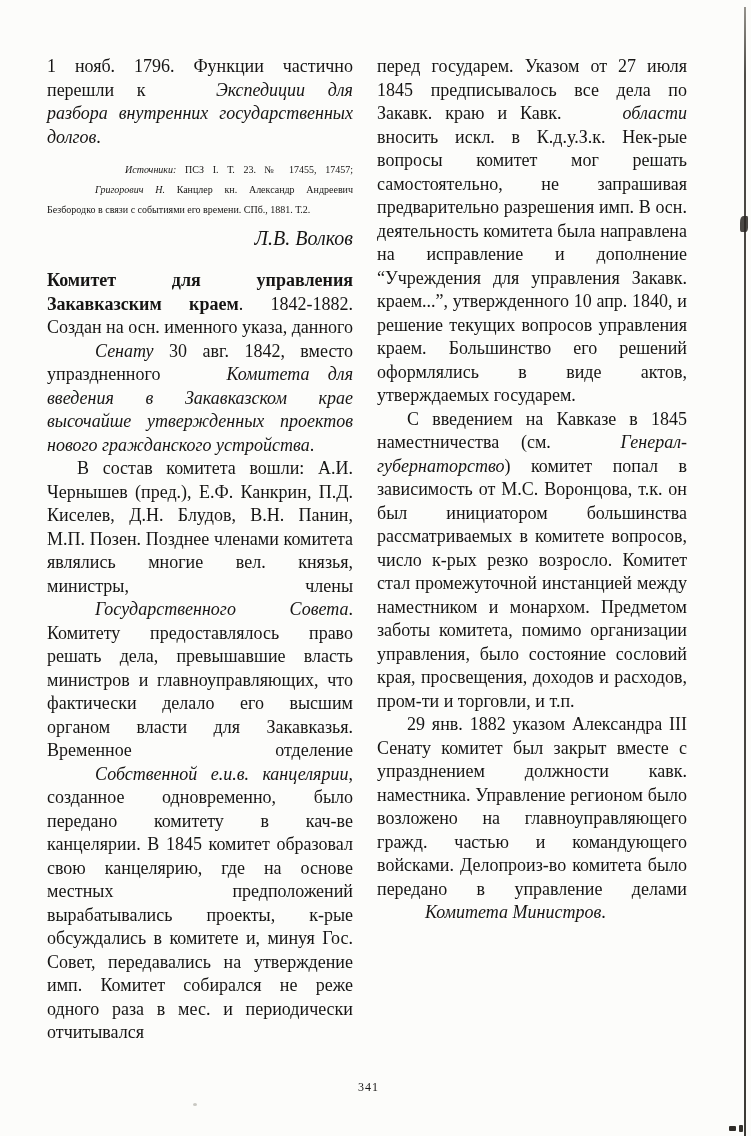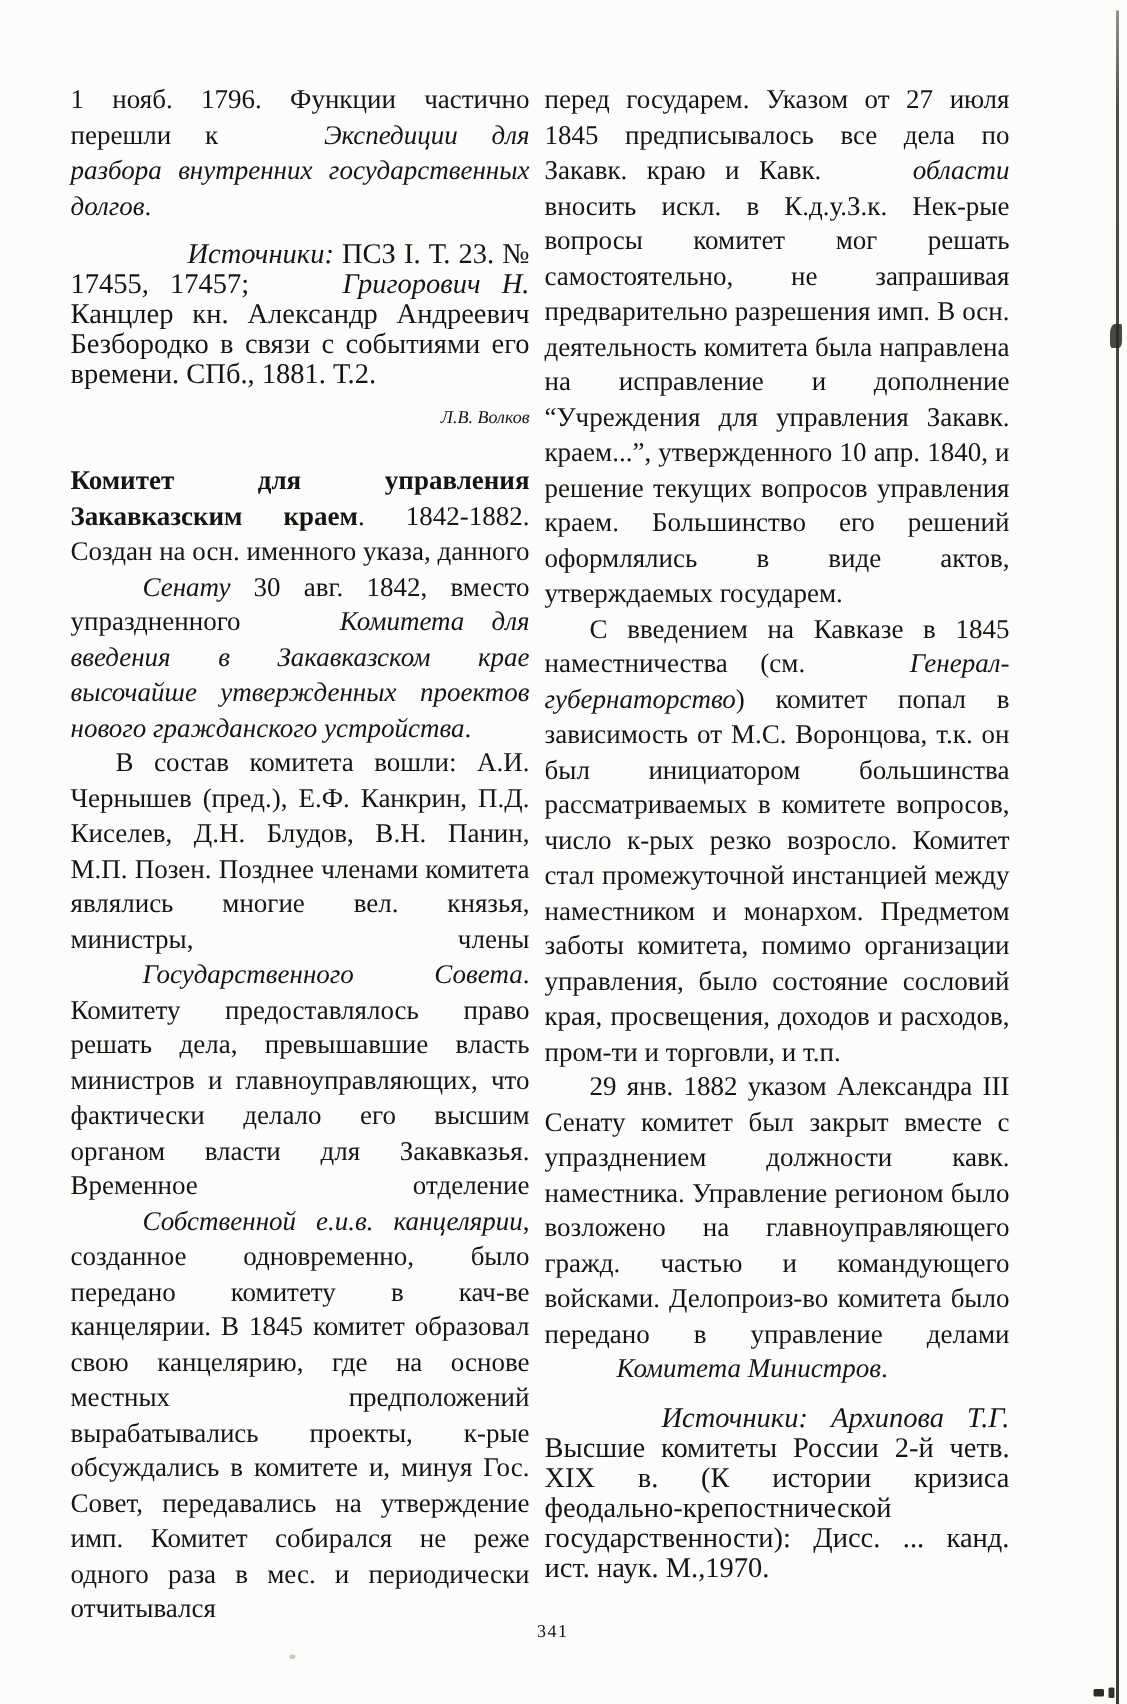--- a/index.html
+++ b/index.html
@@ -9,26 +9,26 @@
     font-family:"Liberation Serif","DejaVu Serif",serif;
     color:#161514;
   }
   .page{position:absolute;inset:0;}
   .col{
     position:absolute;top:55px;
     text-align:justify;
     font-size:18px;line-height:23.5px;
   }
   .col-left{left:47px;width:306px;}
-  .col-right{left:363px;width:310px;}
+  .col-right{left:377px;width:310px;}
   .para{margin:0;}
   .p-entry{margin-top:21px;}
   .p-indent{text-indent:30px;}
-  .p-source{font-size:19px;line-height:20px;margin-top:11px;text-indent:30px;}
-  .p-signature{font-size:12px;line-height:20px;margin-top:8px;text-align:right;}
+  .p-source{font-size:10px;line-height:20px;margin-top:11px;text-indent:30px;}
+  .p-signature{font-size:20px;line-height:20px;margin-top:8px;text-align:right;}
   .r-normal{font-style:normal;font-weight:normal;font-family:Liberation Serif, serif;}
   .r-italic{font-style:italic;margin-left:48px;}
   .r-bold{font-weight:bold;}
   .page-number{
     position:absolute;left:47px;width:643px;top:1080px;
     text-align:center;font-size:12px;letter-spacing:1px;
   }
   
   .edge-line{
     position:absolute;left:744px;top:7px;width:2px;height:1129px;
@@ -51,21 +51,20 @@
       <div class="para p-body"><span class="r-normal">1 нояб. 1796. Функции частично перешли к </span><span class="r-italic">Экспедиции для разбора внутренних государственных долгов</span><span class="r-normal">.</span></div>
       <div class="para p-source"><span class="r-italic">Источники: </span><span class="r-normal">ПСЗ I. Т. 23. № 17455, 17457; </span><span class="r-italic">Григорович Н. </span><span class="r-normal">Канцлер кн. Александр Андреевич Безбородко в связи с событиями его времени. СПб., 1881. Т.2.</span></div>
       <div class="para p-signature"><span class="r-italic">Л.В. Волков</span></div>
       <div class="para p-entry"><span class="r-bold">Комитет для управления Закавказским краем</span><span class="r-normal">. 1842-1882. Создан на осн. именного указа, данного </span><span class="r-italic">Сенату</span><span class="r-normal"> 30 авг. 1842, вместо упраздненного </span><span class="r-italic">Комитета для введения в Закавказском крае высочайше утвержденных проектов нового гражданского устройства</span><span class="r-normal">.</span></div>
       <div class="para p-indent"><span class="r-normal">В состав комитета вошли: А.И. Чернышев (пред.), Е.Ф. Канкрин, П.Д. Киселев, Д.Н. Блудов, В.Н. Панин, М.П. Позен. Позднее членами комитета являлись многие вел. князья, министры, члены </span><span class="r-italic">Государственного Совета</span><span class="r-normal">. Комитету предоставлялось право решать дела, превышавшие власть министров и главноуправляющих, что фактически делало его высшим органом власти для Закавказья. Временное отделение </span><span class="r-italic">Собственной е.и.в. канцелярии</span><span class="r-normal">, созданное одновременно, было передано комитету в кач-ве канцелярии. В 1845 комитет образовал свою канцелярию, где на основе местных предположений вырабатывались проекты, к-рые обсуждались в комитете и, минуя Гос. Совет, передавались на утверждение имп. Комитет собирался не реже одного раза в мес. и периодически отчитывался</span></div>
     </div>
   <div class="col col-right">
       <div class="para p-body"><span class="r-normal">перед государем. Указом от 27 июля 1845 предписывалось все дела по Закавк. краю и Кавк. </span><span class="r-italic">области</span><span class="r-normal"> вносить искл. в К.д.у.З.к. Нек-рые вопросы комитет мог решать самостоятельно, не запрашивая предварительно разрешения имп. В осн. деятельность комитета была направлена на исправление и дополнение “Учреждения для управления Закавк. краем...”, утвержденного 10 апр. 1840, и решение текущих вопросов управления краем. Большинство его решений оформлялись в виде актов, утверждаемых государем.</span></div>
       <div class="para p-indent"><span class="r-normal">С введением на Кавказе в 1845 наместничества (см. </span><span class="r-italic">Генерал-губернаторство</span><span class="r-normal">) комитет попал в зависимость от М.С. Воронцова, т.к. он был инициатором большинства рассматриваемых в комитете вопросов, число к-рых резко возросло. Комитет стал промежуточной инстанцией между наместником и монархом. Предметом заботы комитета, помимо организации управления, было состояние сословий края, просвещения, доходов и расходов, пром-ти и торговли, и т.п.</span></div>
       <div class="para p-indent"><span class="r-normal">29 янв. 1882 указом Александра III Сенату комитет был закрыт вместе с упразднением должности кавк. наместника. Управление регионом было возложено на главноуправляющего гражд. частью и командующего войсками. Делопроиз-во комитета было передано в управление делами </span><span class="r-italic">Комитета Министров</span><span class="r-normal">.</span></div>
-      <div class="para p-source"><span class="r-italic">Источники: Архипова Т.Г. </span><span class="r-normal">Высшие комитеты России 2-й четв. XIX в. (К истории кризиса феодально-крепостнической государственности): Дисс. ... канд. ист. наук. М.,1970.</span></div>
     </div>
   <div class="page-number">341</div>
   <div class="edge-line"></div>
   <div class="edge-blob"></div>
   <div class="corner-speck-1"></div>
   <div class="corner-speck-2"></div>
   <div class="faint-dot"></div>
 </div>
 
 </body></html>

